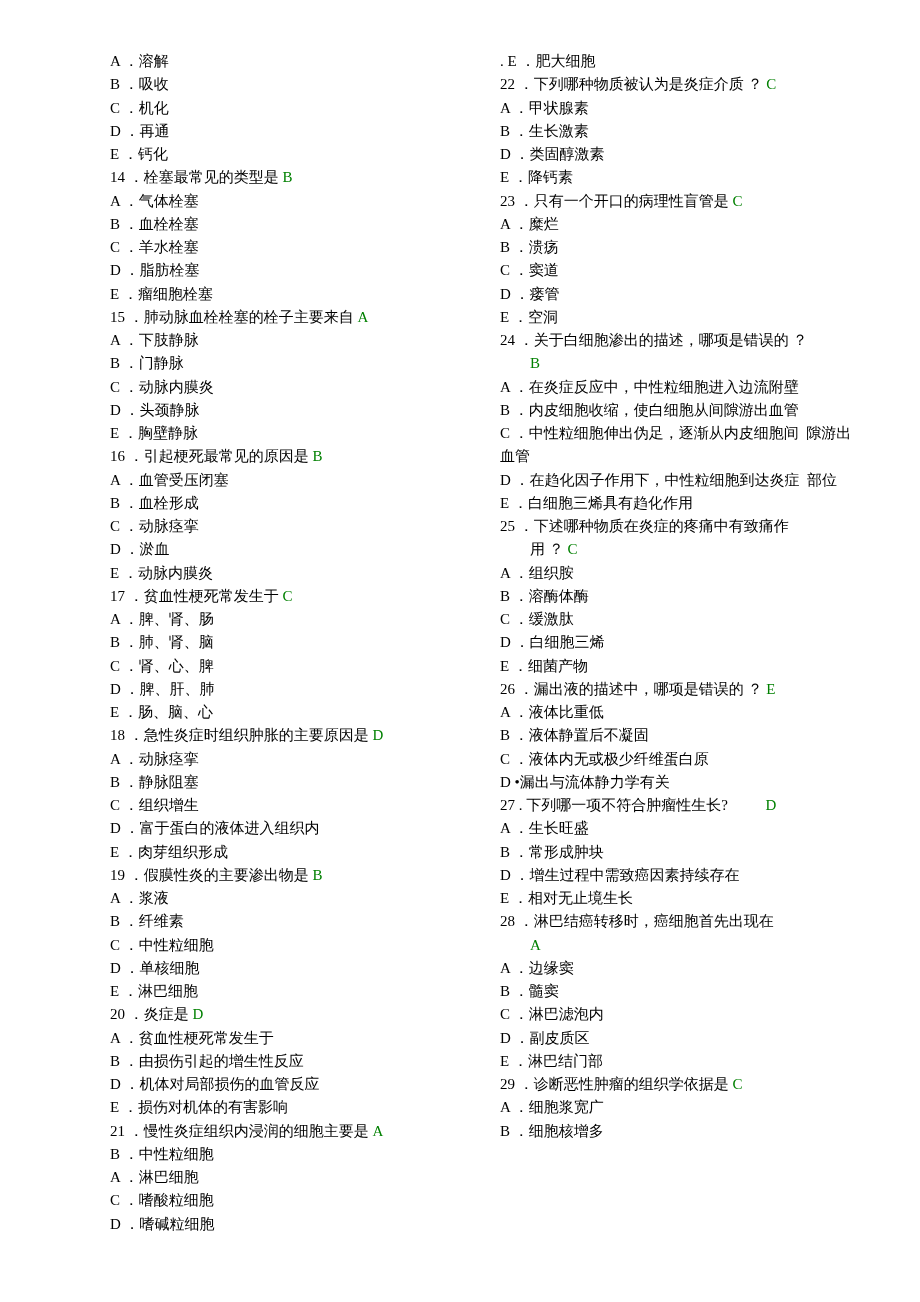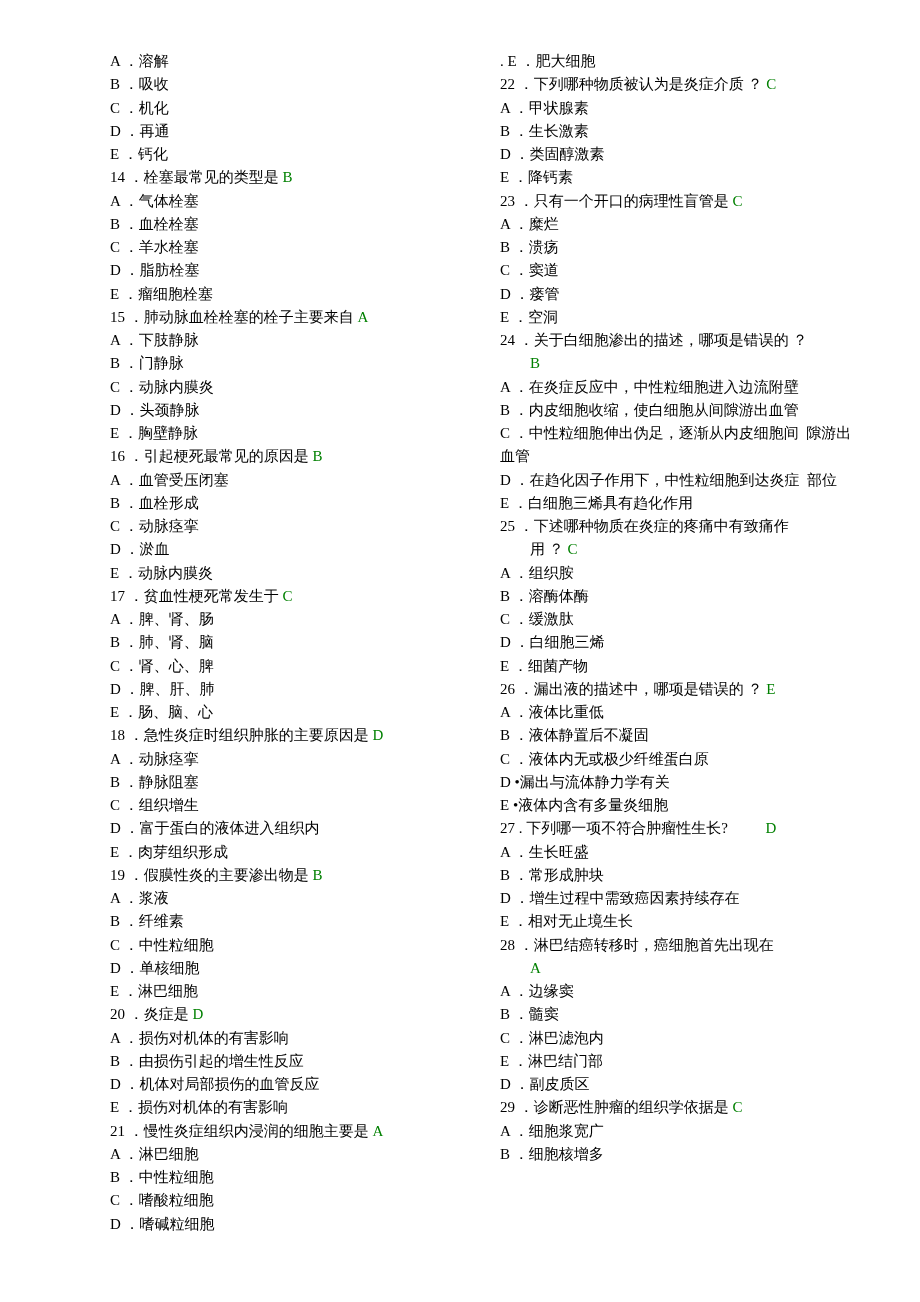--- a/index.html
+++ b/index.html
@@ -73,28 +73,28 @@
 <div class="line">E ．肉芽组织形成</div>
 
 <div class="line"><span>19 ．假膜性炎的主要渗出物是 </span><span class="green">B</span></div>
 <div class="line">A ．浆液</div>
 <div class="line">B ．纤维素</div>
 <div class="line">C ．中性粒细胞</div>
 <div class="line">D ．单核细胞</div>
 <div class="line">E ．淋巴细胞</div>
 
 <div class="line"><span>20 ．炎症是 </span><span class="green">D</span></div>
-<div class="line">A ．损伤对机体的有害影响</div>
+<div class="line">A ．贫血性梗死常发生于</div>
 <div class="line">B ．由损伤引起的增生性反应</div>
 <div class="line">D ．机体对局部损伤的血管反应</div>
 <div class="line">E ．损伤对机体的有害影响</div>
 
 <div class="line"><span>21 ．慢性炎症组织内浸润的细胞主要是 </span><span class="green">A</span></div>
+<div class="line">B ．中性粒细胞</div>
 <div class="line">A ．淋巴细胞</div>
-<div class="line">B ．中性粒细胞</div>
 <div class="line">C ．嗜酸粒细胞</div>
 
 <div class="line">D ．嗜碱粒细胞</div>
 <div class="line">. E ．肥大细胞</div>
 
 <div class="line"><span>22 ．下列哪种物质被认为是炎症介质 ？ </span><span class="green">C</span></div>
 <div class="line">A ．甲状腺素</div>
 <div class="line">B ．生长激素</div>
 <div class="line">D ．类固醇激素</div>
 <div class="line">E ．降钙素</div>
@@ -120,33 +120,32 @@
 <div class="line">B ．溶酶体酶</div>
 <div class="line">C ．缓激肽</div>
 <div class="line">D ．白细胞三烯</div>
 <div class="line">E ．细菌产物</div>
 
 <div class="line"><span>26 ．漏出液的描述中，哪项是错误的 ？ </span><span class="green">E</span></div>
 <div class="line">A ．液体比重低</div>
 <div class="line">B ．液体静置后不凝固</div>
 <div class="line">C ．液体内无或极少纤维蛋白原</div>
 <div class="line">D •漏出与流体静力学有关</div>
-<div class="line">E •液体内含有多量炎细胞</div>
 
 <div class="line"><span>27 . 下列哪一项不符合肿瘤性生长?          </span><span class="green">D</span></div>
 <div class="line">A ．生长旺盛</div>
 <div class="line">B ．常形成肿块</div>
 <div class="line">D ．增生过程中需致癌因素持续存在</div>
 <div class="line">E ．相对无止境生长</div>
 
 <div class="line"><span>28 ．淋巴结癌转移时，癌细胞首先出现在</span></div>
 <div class="line indent green">A</div>
 <div class="line">A ．边缘窦</div>
 <div class="line">B ．髓窦</div>
 <div class="line">C ．淋巴滤泡内</div>
+<div class="line">D ．副皮质区</div>
 <div class="line">E ．淋巴结门部</div>
-<div class="line">D ．副皮质区</div>
 
 <div class="line"><span>29 ．诊断恶性肿瘤的组织学依据是 </span><span class="green">C</span></div>
 <div class="line">A ．细胞浆宽广</div>
 <div class="line">B ．细胞核增多</div>
 
 </div>
 
 </body></html>

